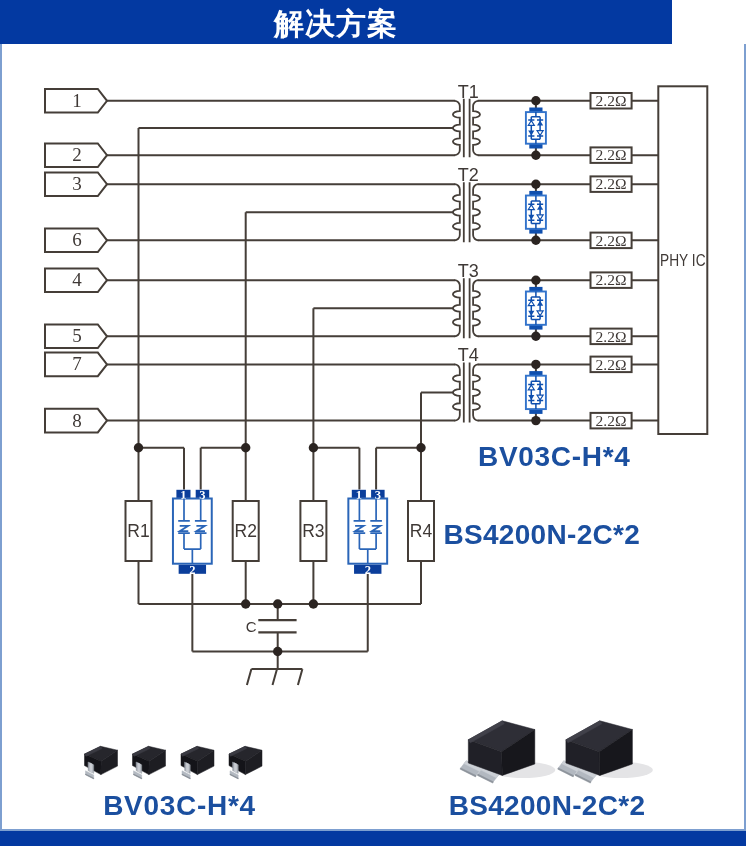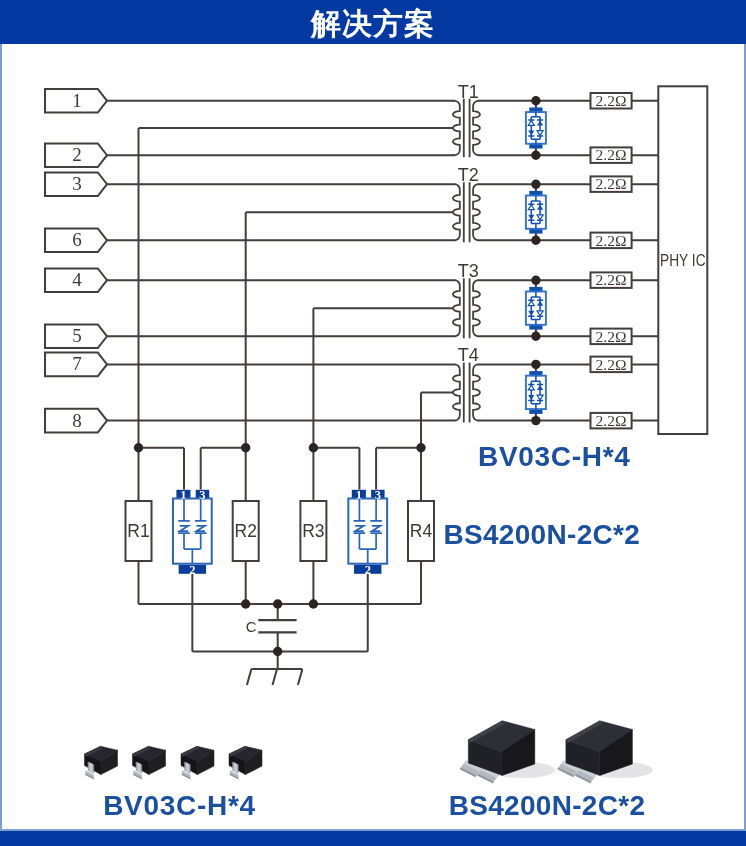--- a/index.html
+++ b/index.html
@@ -1,15 +1,15 @@
 <!DOCTYPE html>
 <html><head><meta charset="utf-8"><style>
 html,body{margin:0;padding:0}
 body{width:746px;height:846px;position:relative;font-family:"Liberation Sans",sans-serif;background:#fff;overflow:hidden}
-.hdr{position:absolute;left:0;top:0;width:746px;height:44px;background:#0339a1;color:#fff;font-size:30px;font-weight:bold;text-align:center;line-height:48px;letter-spacing:1px}
+.hdr{position:absolute;left:0;top:0;width:672px;height:44px;background:#0339a1;color:#fff;font-size:30px;font-weight:bold;text-align:center;line-height:48px;letter-spacing:1px}
 .ftr{position:absolute;left:0;top:830.5px;width:746px;height:15.5px;background:#0339a1}
 .side{position:absolute;top:44px;width:2px;height:786px;background:#7d9fd0}
 .sep{position:absolute;left:0;top:828.5px;width:746px;height:2px;background:#7d9fd0}
 svg{position:absolute;left:0;top:0}
 </style></head>
 <body>
 <div class="hdr">解决方案</div>
 <svg width="746" height="846" viewBox="0 0 746 846" font-family="Liberation Sans,sans-serif">
 <path d="M107,100.8 L455.2,100.8 M107,155.2 L455.2,155.2 M107,184.2 L455.2,184.2 M107,240.3 L455.2,240.3 M107,280.2 L455.2,280.2 M107,336.3 L455.2,336.3 M107,364.4 L455.2,364.4 M107,420.6 L455.2,420.6 M477.7,100.8 L590.5,100.8 M631.6,100.8 L658.3,100.8 M477.7,155.2 L590.5,155.2 M631.6,155.2 L658.3,155.2 M477.7,184.2 L590.5,184.2 M631.6,184.2 L658.3,184.2 M477.7,240.3 L590.5,240.3 M631.6,240.3 L658.3,240.3 M477.7,280.2 L590.5,280.2 M631.6,280.2 L658.3,280.2 M477.7,336.3 L590.5,336.3 M631.6,336.3 L658.3,336.3 M477.7,364.4 L590.5,364.4 M631.6,364.4 L658.3,364.4 M477.7,420.6 L590.5,420.6 M631.6,420.6 L658.3,420.6 M138.5,128.0 L453.6,128.0 M138.5,128.0 L138.5,501 M138.5,561 L138.5,604 M245.7,212.25 L453.6,212.25 M245.7,212.25 L245.7,501 M245.7,561 L245.7,604 M313.4,308.25 L453.6,308.25 M313.4,308.25 L313.4,501 M313.4,561 L313.4,604 M421,392.5 L453.6,392.5 M421,392.5 L421,501 M421,561 L421,604 M535.9,100.8 L535.9,155.2 M535.9,184.2 L535.9,240.3 M535.9,280.2 L535.9,336.3 M535.9,364.4 L535.9,420.6 M184.0,489.6 L184.0,447.8 M184.0,447.8 L138.5,447.8 M200.7,489.6 L200.7,447.8 M200.7,447.8 L245.7,447.8 M192.35,573.8 L192.35,651.5 M359.4,489.6 L359.4,447.8 M359.4,447.8 L313.4,447.8 M376.1,489.6 L376.1,447.8 M376.1,447.8 L421,447.8 M367.75,573.8 L367.75,651.5 M138.5,604 L421,604 M192.35,651.5 L367.75,651.5 M277.7,604 L277.7,620.2 M277.7,632.4 L277.7,651.5 M277.7,651.5 L277.7,669 M251.4,669 L302.4,669 M251.4,669 L246.9,685 M277.0,669 L272.5,685 M302.4,669 L297.9,685" stroke="#453e38" stroke-width="2" fill="none"></path>
 <path d="M258.3,620.2 L296.6,620.2 M258.3,632.4 L296.6,632.4" stroke="#453e38" stroke-width="2.2" fill="none"></path>

